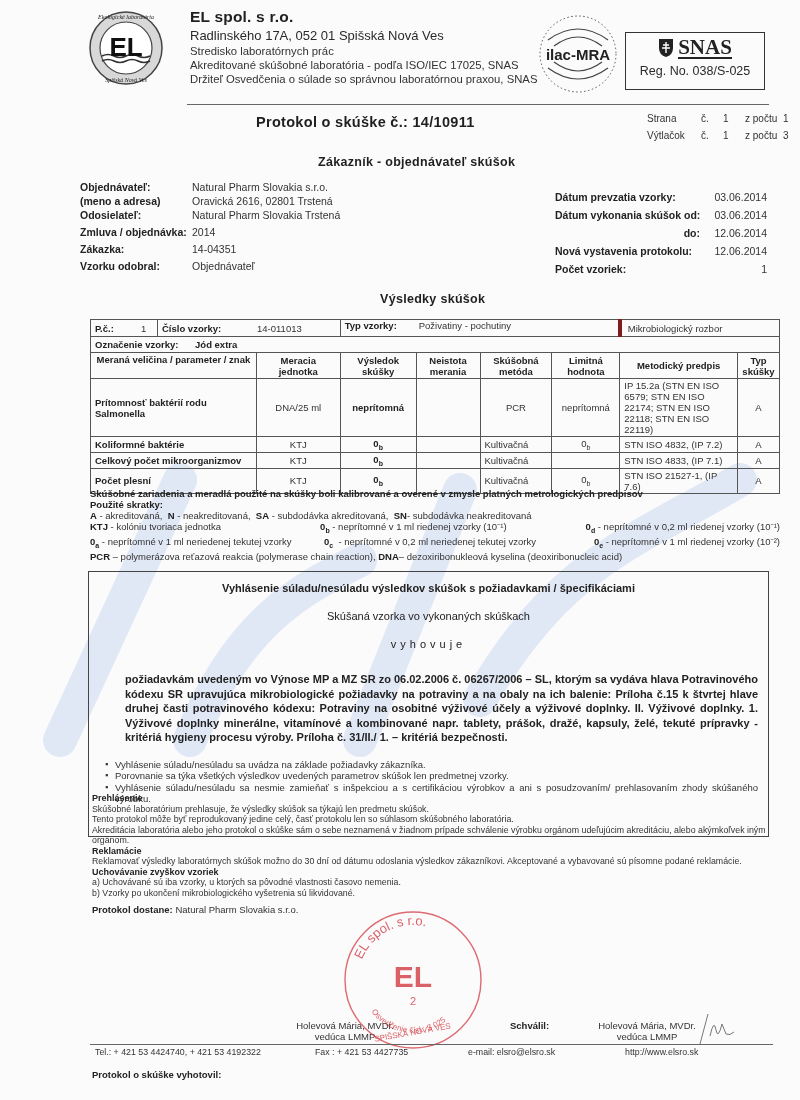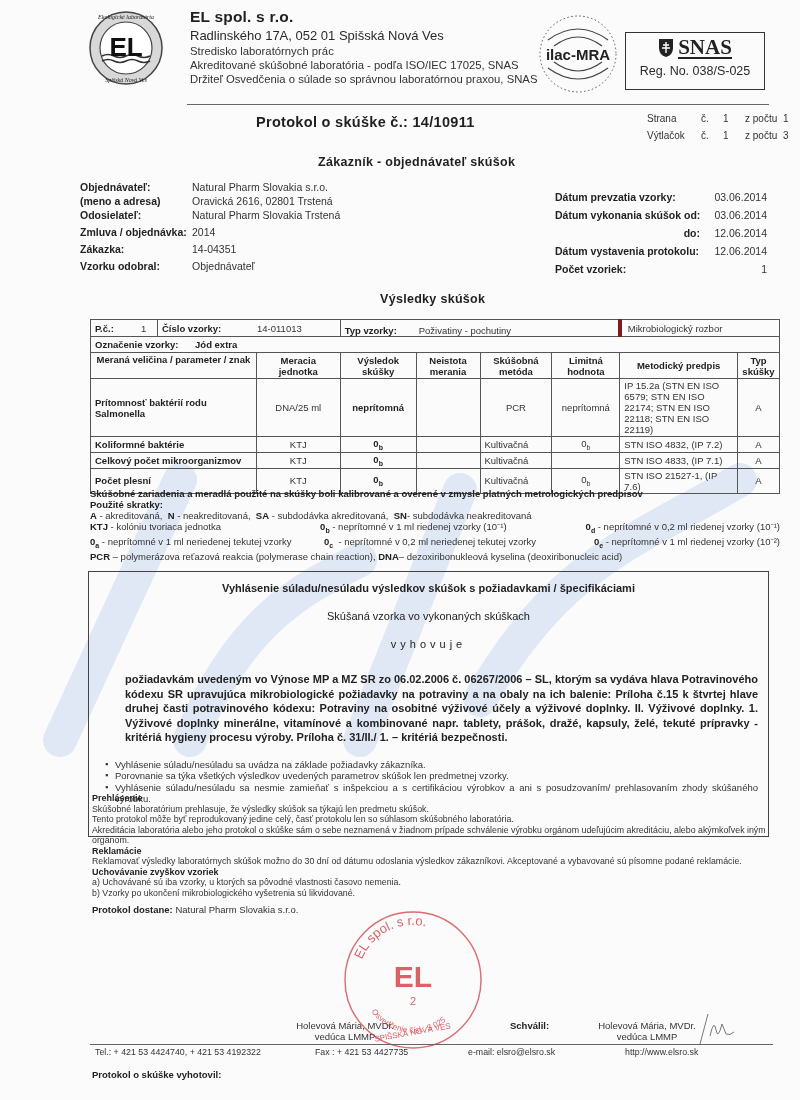--- a/index.html
+++ b/index.html
@@ -190,21 +190,21 @@
     </div>
   <div class="r">
       <span class="lbl">Dátum vykonania skúšok od:</span>
       <span class="val">03.06.2014</span>
     </div>
   <div class="r">
       <span class="lbl right">do:</span>
       <span class="val">12.06.2014</span>
     </div>
   <div class="r">
-      <span class="lbl">Dátum vystavenia protokolu:</span>
+      <span class="lbl">Nová vystavenia protokolu:</span>
       <span class="val">12.06.2014</span>
     </div>
   <div class="r">
       <span class="lbl">Počet vzoriek:</span>
       <span class="val">1</span>
     </div>
 </div>
 
 <div class="section-title abs" style="left:380px; top:292px;">Výsledky skúšok</div>
 
@@ -223,21 +223,21 @@
       <tr class="meta">
     <td colspan="2" style="padding:0;">
       <div style="display:flex; height:16px; align-items:center;">
         <span style="width:50px; padding-left:4px;" class="b">P.č.:</span>
         <span style="width:16px;">1</span>
         <span style="border-left:1px solid #555; height:16px; padding-left:4px; width:94px; display:flex; align-items:center;" class="b">Číslo vzorky:</span>
         <span style="padding-left:6px;">14-011013</span>
       </div>
     </td>
     <td colspan="4" style="padding:0;">
-      <div style="display:flex; height:16px; align-items:flex-end;">
+      <div style="display:flex; height:16px; align-items:flex-start;">
         <span style="padding-left:4px; width:70px;" class="b">Typ vzorky:</span>
         <span style="padding-left:8px;">Poživatiny - pochutiny</span>
       </div>
     </td>
     <td colspan="2" style="border-left:4px solid #7f1d1d; padding-left:6px;">Mikrobiologický rozbor</td>
   </tr>
   <tr class="meta">
     <td colspan="8">
       <span class="b">Označenie vzorky:</span>
       <span class="b" style="margin-left:14px;">Jód extra</span>

